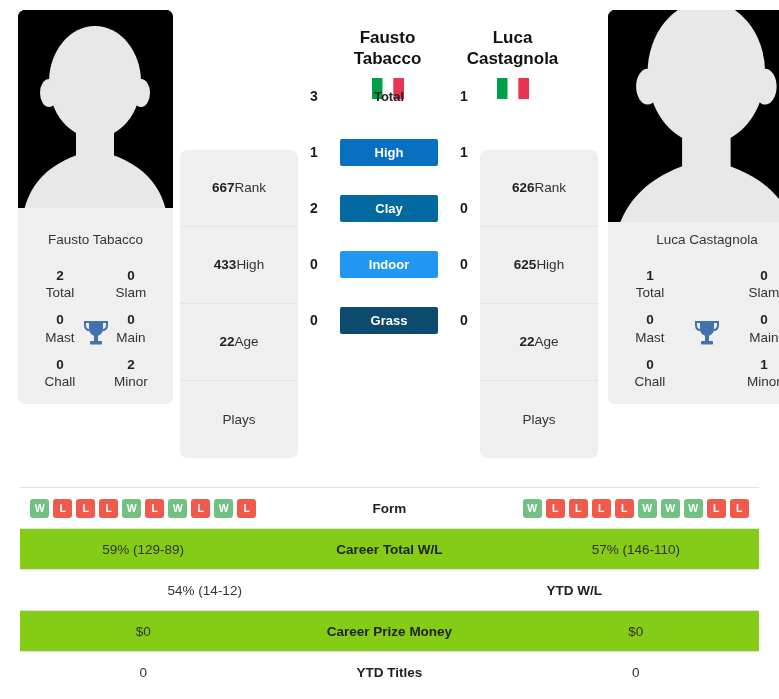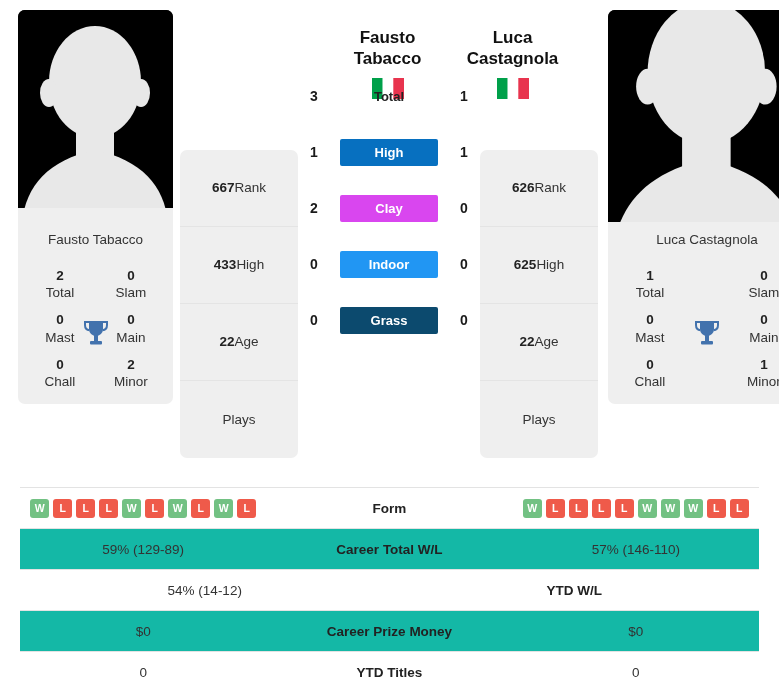--- a/index.html
+++ b/index.html
@@ -146,21 +146,21 @@
   }
 
   
   .stats { position: absolute; left: 20px; top: 487px; width: 739px; }
   .srow {
     display: flex;
     align-items: center;
     height: 41px;
     border-top: 1px solid #e3e3e3;
   }
-  .srow.alt { background: #14b8a6; }
+  .srow.alt { background: #84cc16; }
   .scell {
     flex: 1 1 0;
     text-align: center;
     font-size: 13.5px;
     color: #333;
   }
   .scell.mid { font-weight: bold; color: #222; }
 
   .form-strip {
     display: flex;
@@ -367,21 +367,21 @@
             <div class="surface-pill total">Total</div>
             <div class="h2h-score">1</div>
           </div>
           <div class="h2h-row">
             <div class="h2h-score">1</div>
             <div class="surface-pill" style="background: rgb(7, 112, 192);">High</div>
             <div class="h2h-score">1</div>
           </div>
           <div class="h2h-row">
             <div class="h2h-score">2</div>
-            <div class="surface-pill" style="background: #d946ef;">Clay</div>
+            <div class="surface-pill" style="background: #0369a1;">Clay</div>
             <div class="h2h-score">0</div>
           </div>
           <div class="h2h-row">
             <div class="h2h-score">0</div>
             <div class="surface-pill" style="background: rgb(33, 150, 243);">Indoor</div>
             <div class="h2h-score">0</div>
           </div>
           <div class="h2h-row">
             <div class="h2h-score">0</div>
             <div class="surface-pill" style="background: #0c4a6e;">Grass</div>

